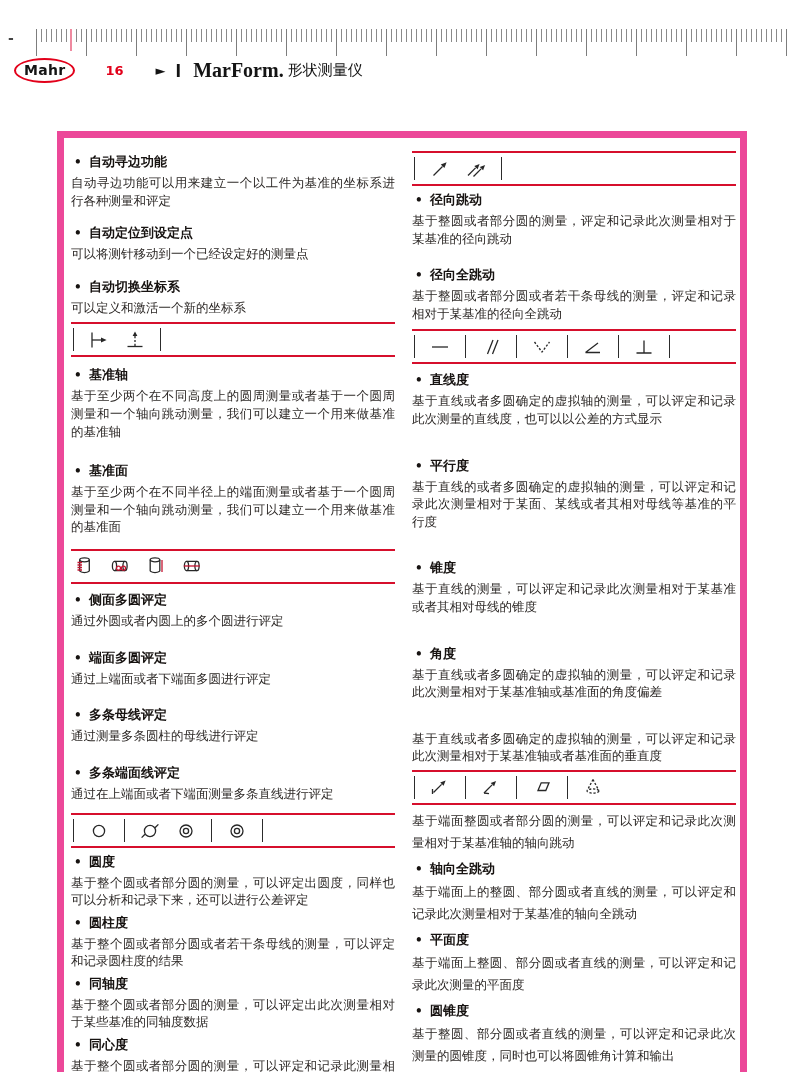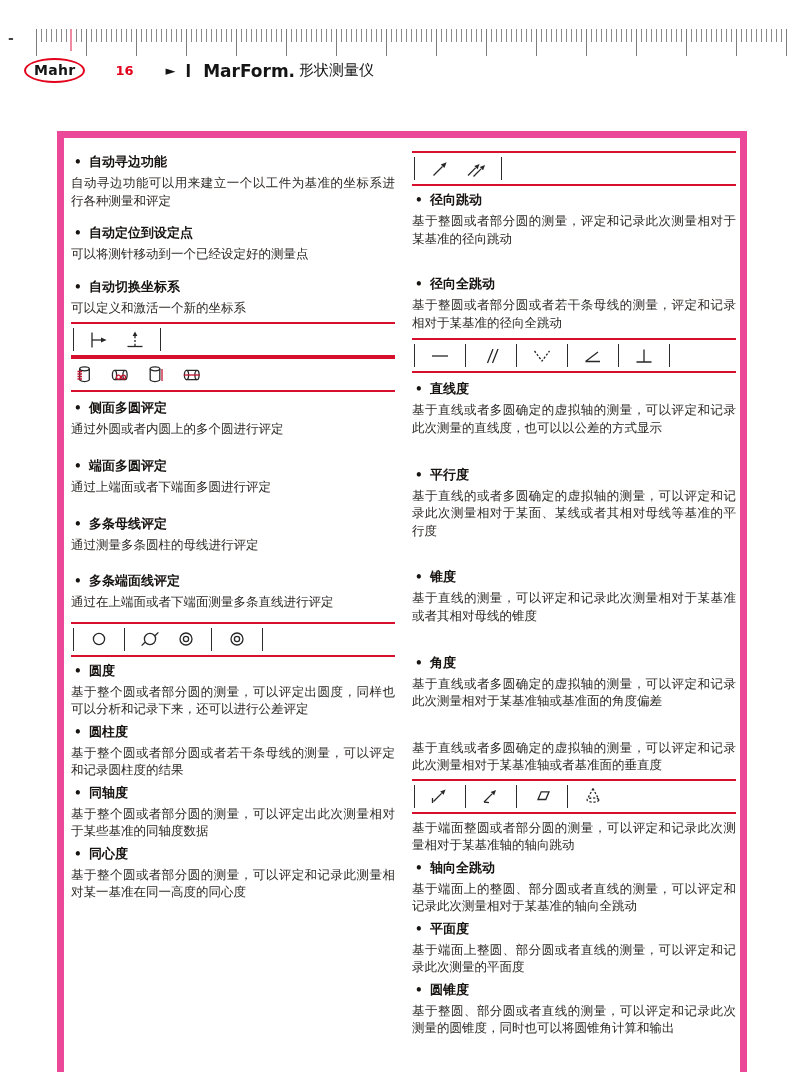--- a/index.html
+++ b/index.html
@@ -8,26 +8,26 @@
   
   .ruler{position:absolute;left:36px;top:29px;right:0;height:27px;}
   .ruler .minor{position:absolute;left:0;right:0;top:0;height:13px;
     background:repeating-linear-gradient(to right,#8a8a8a 0 1px,transparent 1px 5px);}
   .ruler .major{position:absolute;left:0;right:0;top:0;height:27px;
     background:repeating-linear-gradient(to right,#7d7d7d 0 1px,transparent 1px 50px);}
   .red-tick{position:absolute;left:70px;top:29px;width:2px;height:22px;background:#ef8aa0;}
   .ruler-dash{position:absolute;left:8px;top:30px;font-weight:bold;color:#444;font-size:14px;font-family:"DejaVu Sans",sans-serif;}
 
   
-  .pageheader{position:absolute;left:24px;top:58px;display:flex;align-items:center;font-family:"DejaVu Sans","Liberation Sans",sans-serif;}
+  .pageheader{position:absolute;left:14px;top:58px;display:flex;align-items:center;font-family:"DejaVu Sans","Liberation Sans",sans-serif;}
   .logo{border:2px solid #e2001a;border-radius:50%;padding:2px 8px 3px 8px;font-weight:bold;font-size:14px;color:#141414;letter-spacing:0.3px;}
   .pagenum{color:#e2001a;font-weight:bold;font-size:13px;margin-left:30px;}
   .pointer{margin-left:32px;font-size:13px;color:#141414;}
   .hsep{margin-left:10px;font-weight:bold;font-size:15px;color:#141414;transform:scaleY(1.15);display:inline-block;}
-  .prodname{margin-left:12px;font-weight:bold;font-size:17px;color:#141414;}
+  .prodname{margin-left:12px;font-weight:bold;font-size:20px;color:#141414;font-family:Liberation Serif, serif;}
   .prodsuffix{margin-left:4px;font-size:15px;color:#141414;text-align:center;}
 
   
   .mainbox{position:absolute;left:57px;top:131px;width:690px;height:962px;border:7px solid #ec4899;box-sizing:border-box;background:#fff;}
   .cols{display:flex;gap:17px;padding:13px 4px 0 7px;}
   .col{width:330px;}
 
   
   hr.red{border:none;border-top:2px solid #d60f2c;margin:0;}
   .iconband{display:flex;align-items:center;gap:14px;height:31px;padding-left:2px;}
@@ -40,23 +40,23 @@
   .vbar{width:1px;height:23px;background:#2c2c2c;display:inline-block;}
 
   
   .item .t{font-weight:bold;font-size:13px;line-height:17px;color:#171311;}
   .blt{display:inline-block;width:15px;padding-left:3px;font-size:12px;}
   .item .b{font-size:12.5px;line-height:17.6px;margin-top:3px;color:#2c2826;text-align:justify;}
   .blockA{margin-top:2px;margin-bottom:6px;}   .blockA .item{margin-bottom:15px;}  .blockA .item:last-child{margin-bottom:0;}
   .blockB{margin-top:9px;margin-bottom:13px;}  .blockB .item{margin-bottom:22px;}  .blockB .item:last-child{margin-bottom:0;}
   .blockC{margin-top:7px;margin-bottom:11px;}  .blockC .item{margin-bottom:19px;}  .blockC .item:last-child{margin-bottom:0;}
   .blockD{margin-top:5px;}                     .blockD .item{margin-bottom:6px;}   .blockD .item .b{line-height:17px;}
-  .blockE{margin-top:5px;margin-bottom:7px;}   .blockE .item{margin-bottom:28px;}  .blockE .item:last-child{margin-bottom:0;}
+  .blockE{margin-top:5px;margin-bottom:7px;}   .blockE .item{margin-bottom:19px;}  .blockE .item:last-child{margin-bottom:0;}
   .blockF{margin-top:7px;margin-bottom:5px;}   .blockF .item{margin-bottom:29px;}  .blockF .item:last-child{margin-bottom:0;}
-  .blockG{margin-top:5px;}                     .blockG .item{margin-bottom:6px;}   .blockG .item .b{line-height:17px;}
+  .blockG{margin-top:5px;}                     .blockG .item{margin-bottom:6px;}   .blockG .item .b{line-height:22px;}
 </style>
 </head>
 <body>
 
 <div class="ruler">
   <div class="minor"></div>
   <div class="major"></div>
 </div>
 <div class="red-tick"></div>
 <span class="ruler-dash">-</span>
@@ -108,20 +108,30 @@
                 <path d="M3.5 17.5h15"></path>
                 <path class="d" d="M11 17V6"></path>
                 <path class="f" d="M8.6 7L11 2.4L13.4 7Z"></path>
               </g>
             </svg>
           </span>
           <span class="vbar"></span>
         </div>
       <hr class="red">
 
+      <div class="blockB">
+        <div class="item">
+          <div class="t"><span class="blt">•</span><span>基准轴</span></div>
+          <div class="b">基于至少两个在不同高度上的圆周测量或者基于一个圆周测量和一个轴向跳动测量，我们可以建立一个用来做基准的基准轴</div>
+        </div>
+        <div class="item">
+          <div class="t"><span class="blt">•</span><span>基准面</span></div>
+          <div class="b">基于至少两个在不同半径上的端面测量或者基于一个圆周测量和一个轴向跳动测量，我们可以建立一个用来做基准的基准面</div>
+        </div>
+      </div>
 
       <hr class="red">
       <div class="iconband">
           <span class="icell">
             <svg class="gicon" viewBox="0 0 22 22">
               <g class="s">
                 <ellipse cx="11.5" cy="4.8" rx="4.8" ry="2"></ellipse>
                 <path d="M6.7 4.8v11.5M16.3 4.8v11.5"></path>
                 <path d="M6.7 16.3q4.8 2.6 9.6 0"></path>
                 <path class="r" d="M4.5 7.5h4.5M4.5 10h4.5M4.5 12.5h4.5M4.5 15h4.5"></path>

